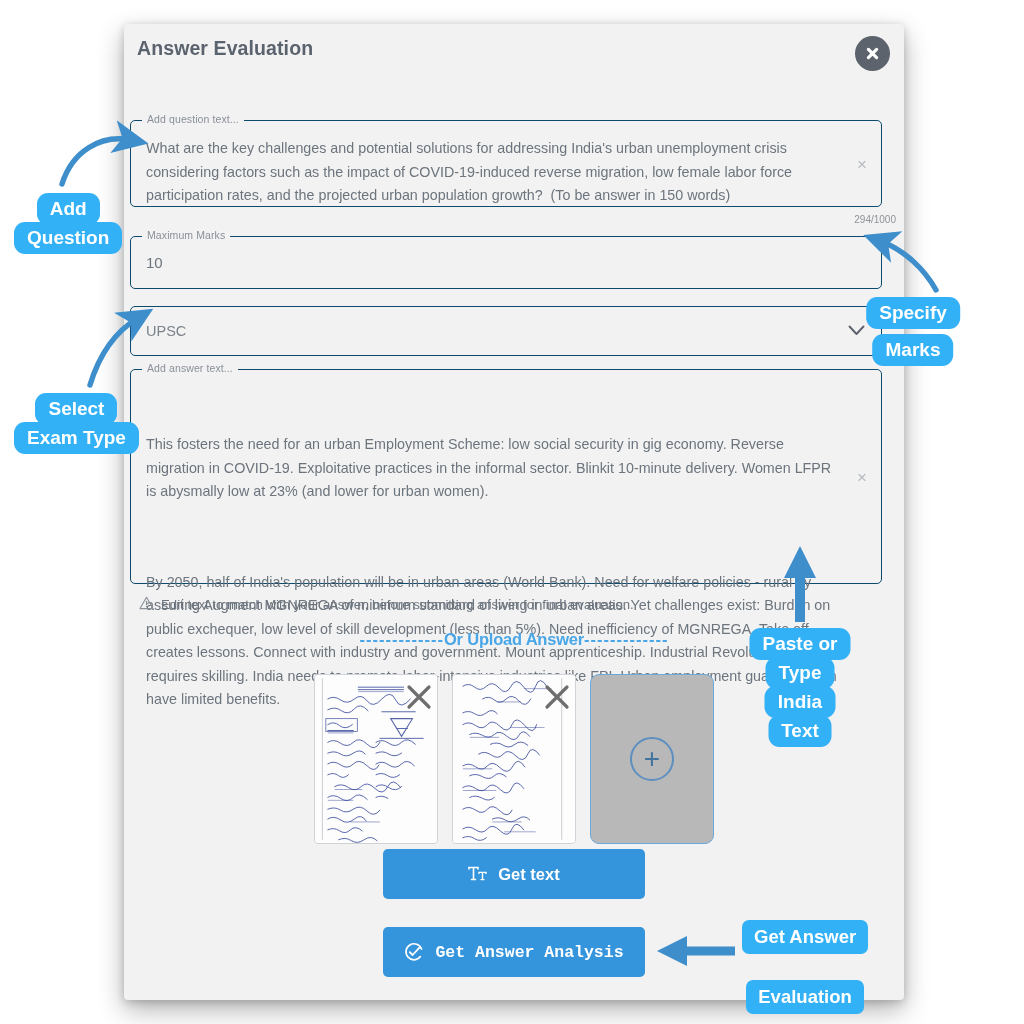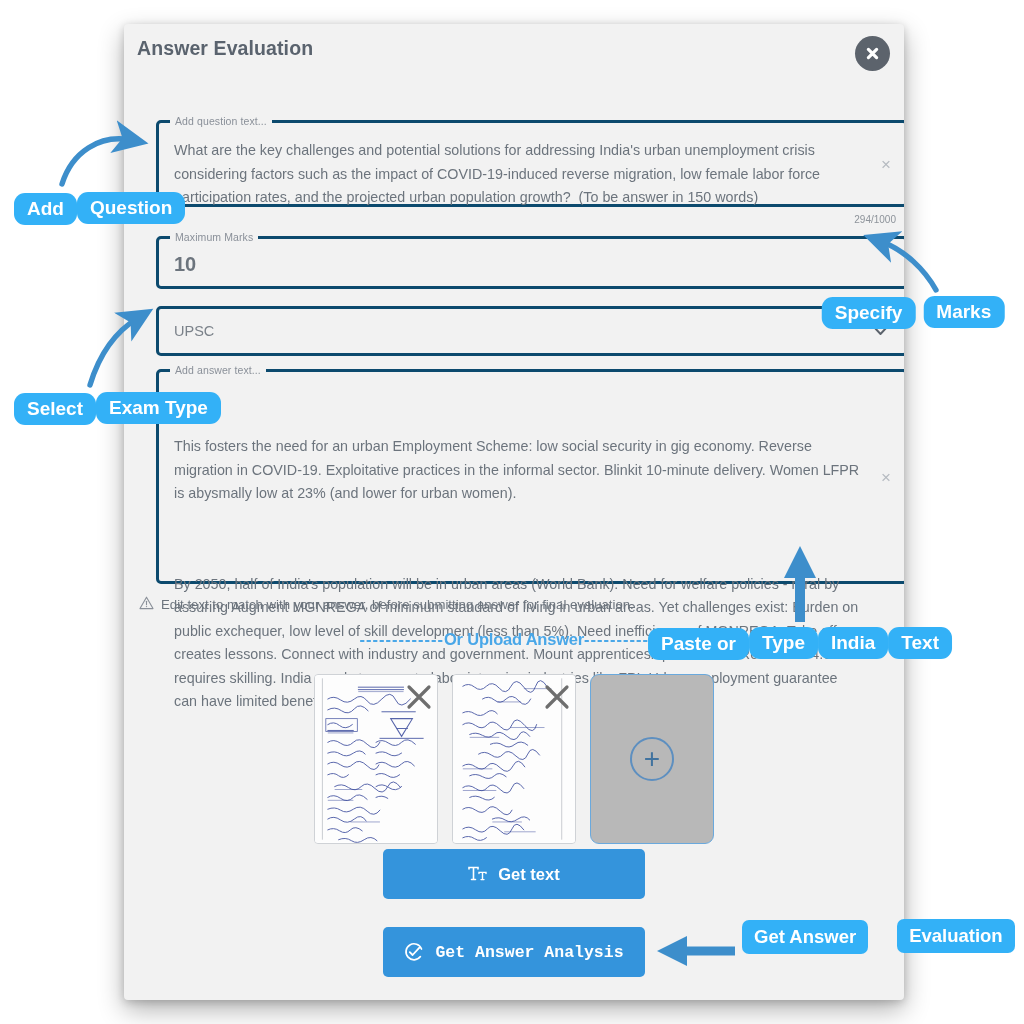--- a/index.html
+++ b/index.html
@@ -30,22 +30,22 @@
   .close-btn {
     position: absolute; right: 14px; top: 12px;
     width: 35px; height: 35px; border-radius: 50%;
     background: #5c636c; border: none; cursor: pointer;
     display: flex; align-items: center; justify-content: center;
   }
   .close-btn svg { display: block; }
 
   
   .field {
-    position: absolute; left: 32px; width: 752px;
-    border: 3px solid #0c4a6e; border-radius: 5px;
+    position: absolute; left: 6px; width: 752px;
+    border: 1px solid #0c4a6e; border-radius: 5px;
     background: transparent;
   }
   .field-legend {
     position: absolute; left: 11px; top: -8px;
     background: #f2f2f2; padding: 0 5px;
     font-size: 10.5px; color: #8a9099; letter-spacing: .1px;
     white-space: nowrap;
   }
   .field-text {
     padding: 16px 44px 14px 15px;
@@ -58,21 +58,21 @@
     font-size: 17px; color: #b6bbc1; cursor: pointer;
     line-height: 1; user-select: none; background: none;
     border: none; padding: 0;
   }
   #question-field { top: 96px; height: 87px; }
   #counter {
     position: absolute; right: 8px; top: 190px;
     font-size: 10px; color: #8d939a;
   }
   #marks-field { top: 212px; height: 53px; }
-  #marks-field .field-text { padding: 14px 44px 14px 15px; font-size: 20px; font-weight: bold; }
+  #marks-field .field-text { padding: 14px 44px 14px 15px; font-size: 15px; }
   #exam-field {
     top: 282px; height: 50px;
     display: flex; align-items: center;
   }
   #exam-value {
     padding-left: 15px; font-size: 14.5px; color: #7b828a; flex: 1;
   }
   .chev {
     margin-right: 16px; color: #5c636c;
   }
@@ -134,21 +134,21 @@
     font-size: 16.5px; font-weight: 700;
     font-family: "Liberation Sans", sans-serif;
   }
   #btn-get-text { top: 825px; }
   #btn-get-analysis { top: 903px; font-family: Liberation Mono, monospace; }
   .btn .bicon { display:flex; align-items:center; }
 
   
   .callout {
     position: absolute;
-    display: flex; flex-direction: row; align-items: center;
+    display: flex; flex-direction: column; align-items: center;
   }
   .callout .cline {
     background: #33b1f7; color: #ffffff;
     font-size: 19px; font-weight: 700;
     padding: 2px 13px 3px;
     border-radius: 11px;
     line-height: 27px;
     white-space: nowrap;
   }
   .callout .cline + .cline { margin-top: -3px; }

